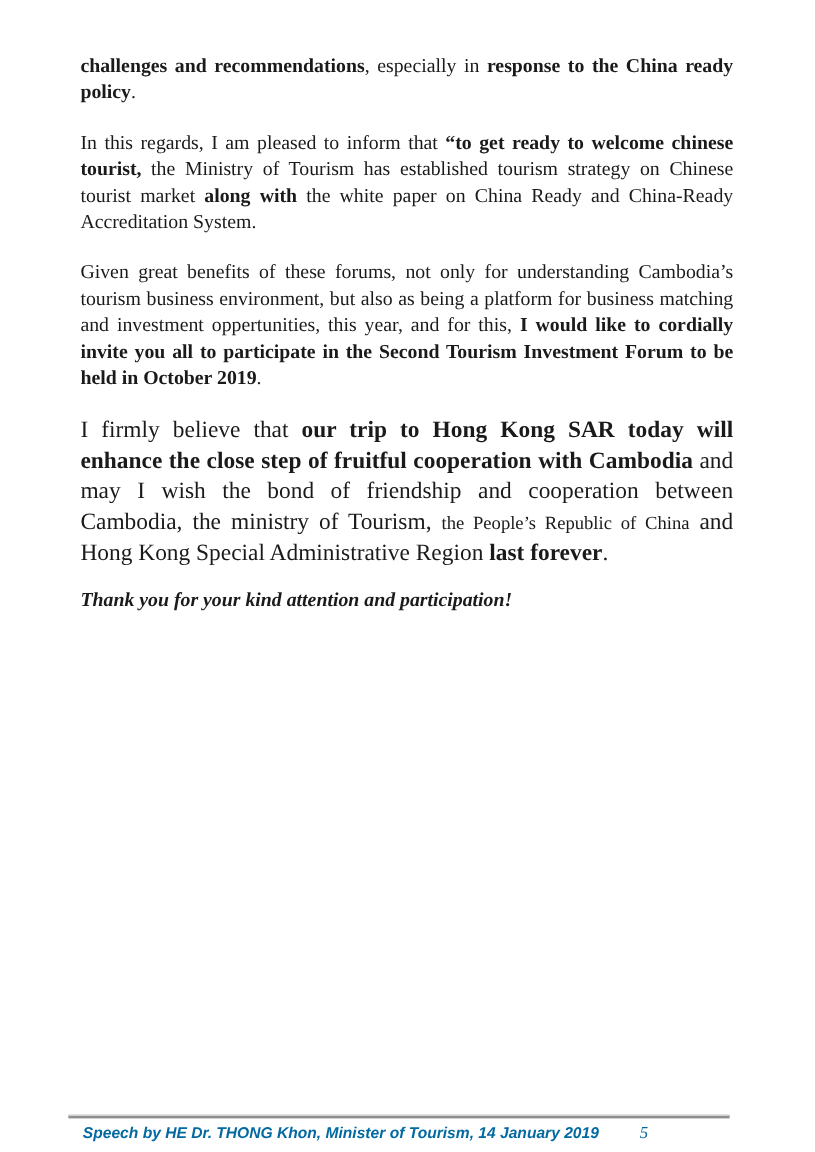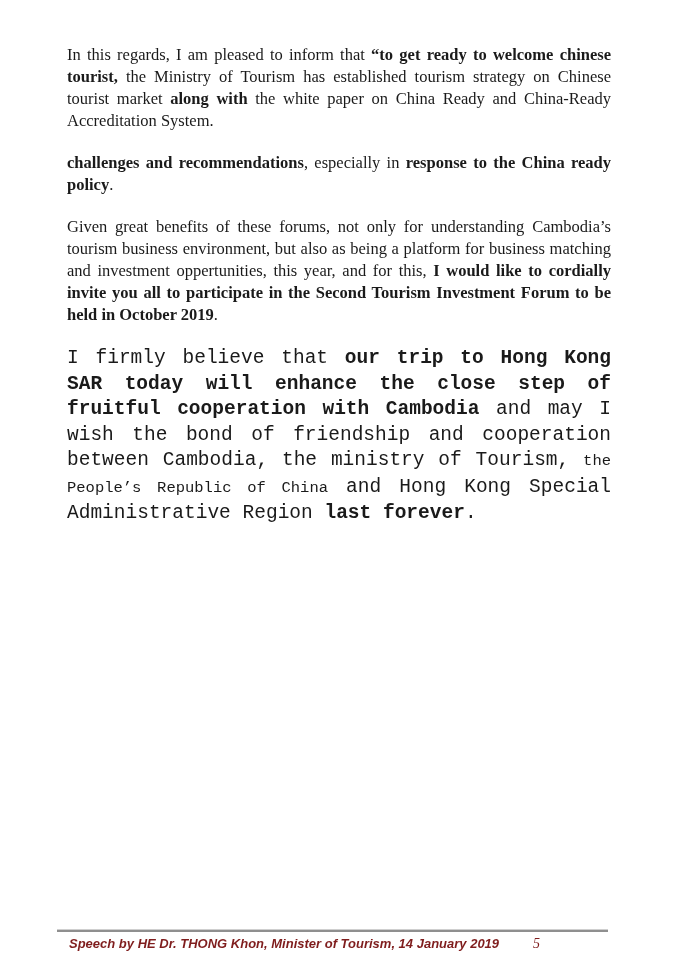--- a/index.html
+++ b/index.html
@@ -28,21 +28,20 @@
   }
   .par-body {
     font-size: 16.5px;
     line-height: 22px;
     margin-bottom: 20px !important;
   }
   .par-large {
     font-size: 19.5px;
     line-height: 25.5px;
     margin-bottom: 14px !important;
-    font-family: Liberation Mono, monospace;
   }
   .par-large .seg-small {
     font-size: 15.5px;
   }
   .par-bold {
     font-size: 17px;
     line-height: 22.5px;
     font-weight: bold;
     margin-bottom: 20px !important;
   }
@@ -72,46 +71,47 @@
     border-top: 1px solid #cfcfcf;
   }
   .footer-row {
     display: flex;
     align-items: baseline;
     padding: 4px 0 0 12px;
     font-family: "Liberation Sans", sans-serif;
     font-weight: bold;
     font-style: italic;
     font-size: 13px;
-    color: #7f1d1d;
+    color: #0369a1;
   }
   .page-num {
     font-family: "Liberation Serif", serif;
     font-weight: normal;
     font-style: italic;
     font-size: 14px;
     margin-left: 34px;
   }
 </style>
 </head>
 <body>
 
 <div class="page">
 
   <main class="content">
+    <p class="par-body"><span class="seg-b">challenges and recommendations</span><span>, especially in </span><span class="seg-b">response to the China ready policy</span><span>.</span></p>
+
     <p class="par-body"><span>In this regards, I am pleased to inform that </span><span class="seg-b">“to get ready to welcome chinese tourist,</span><span> the Ministry of Tourism has established tourism strategy on Chinese tourist market </span><span class="seg-b">along with</span><span> the white paper on China Ready and China-Ready Accreditation System.</span></p>
-
-    <p class="par-body"><span class="seg-b">challenges and recommendations</span><span>, especially in </span><span class="seg-b">response to the China ready policy</span><span>.</span></p>
 
     <p class="par-body"><span>Given great benefits of these forums, not only for understanding Cambodia’s tourism business environment, but also as being a platform for business matching and investment oppertunities, this year, and for this, </span><span class="seg-b">I would like to cordially invite you all to participate in the Second Tourism Investment Forum to be held in October 2019</span><span>.</span></p>
 
     <p class="par-large"><span>I firmly believe that </span><span class="seg-b">our trip to Hong Kong SAR today will enhance the close step of fruitful cooperation with Cambodia</span><span> and may I wish the bond of friendship and cooperation between Cambodia, the ministry of Tourism, </span><span class="seg-small">the People’s Republic of China</span><span> and Hong Kong Special Administrative Region </span><span class="seg-b">last forever</span><span>.</span></p>
 
 
 
+    <p class="par-signoff"><span>Thank you for your kind attention and participation!</span></p>
   </main>
 
   <footer class="footer">
     <div class="footer-rule"></div>
     <div class="footer-row">
       <span>Speech by HE Dr. THONG Khon, Minister of Tourism, 14 January 2019</span>
       <span class="page-num">5</span>
     </div>
   </footer>
 

